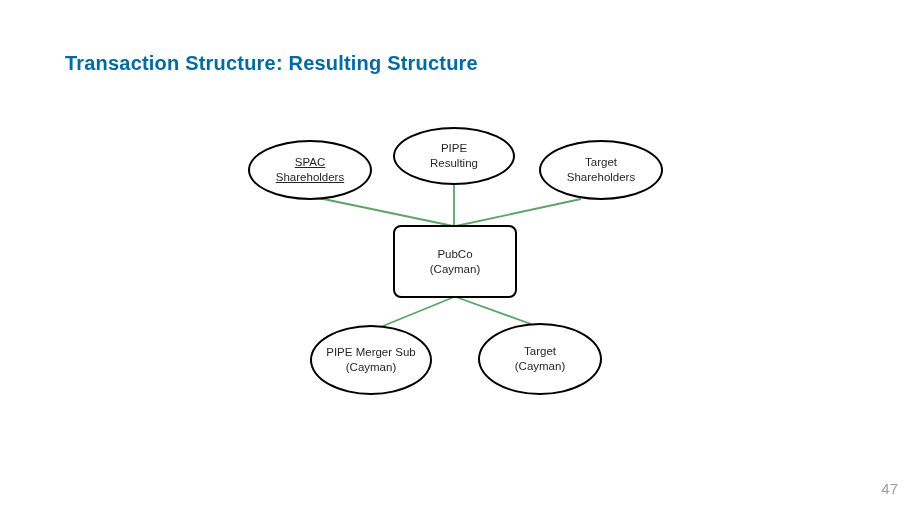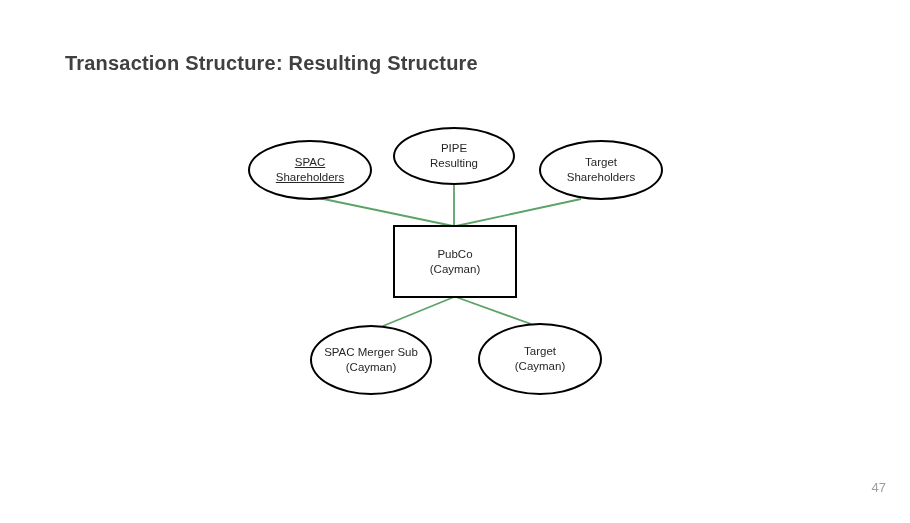--- a/index.html
+++ b/index.html
@@ -15,21 +15,21 @@
     background: #ffffff;
     overflow: hidden;
   }
   .title {
     position: absolute;
     left: 65px;
     top: 52px;
     margin: 0;
     font-size: 20px;
     font-weight: bold;
-    color: #404040;
+    color: #0369a1;
     letter-spacing: 0.2px;
     white-space: nowrap;
   }
   .connectors {
     position: absolute;
     left: 0;
     top: 0;
     pointer-events: none;
   }
   .node {
@@ -43,31 +43,31 @@
     background: #ffffff;
     border: 2px solid #000000;
     color: #262626;
     font-size: 11.5px;
     line-height: 15px;
   }
   .node.ellipse {
     border-radius: 50%;
   }
   .node.rect {
-    border-radius: 0;
+    border-radius: 8px;
   }
   .node span {
     display: block;
     white-space: nowrap;
   }
   .page-number {
     position: absolute;
-    right: 24px;
+    right: 12px;
     top: 480px;
-    font-size: 13px;
+    font-size: 15px;
     color: #9e9e9e;
   }
 </style>
 </head>
 <body>
 
 <div class="slide">
 
   <h1 class="title">Transaction Structure: Resulting Structure</h1>
 
@@ -93,21 +93,21 @@
     <span>Target</span>
     <span>Shareholders</span>
   </div>
 
   <div class="node rect" style="left:393px; top:225px; width:124px; height:73px;">
     <span>PubCo</span>
     <span>(Cayman)</span>
   </div>
 
   <div class="node ellipse" style="left:310px; top:325px; width:122px; height:70px;">
-    <span>SPAC Merger Sub</span>
+    <span>PIPE Merger Sub</span>
     <span>(Cayman)</span>
   </div>
 
   <div class="node ellipse" style="left:478px; top:323px; width:124px; height:72px;">
     <span>Target</span>
     <span>(Cayman)</span>
   </div>
 
   <div class="page-number">47</div>
 

